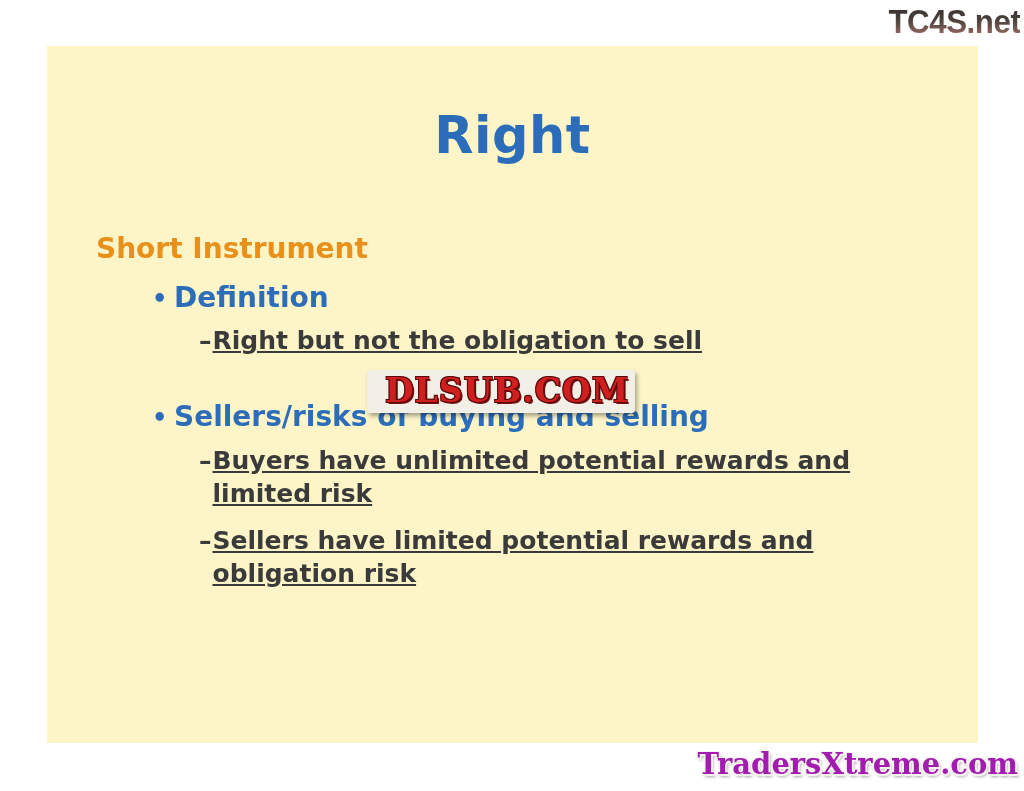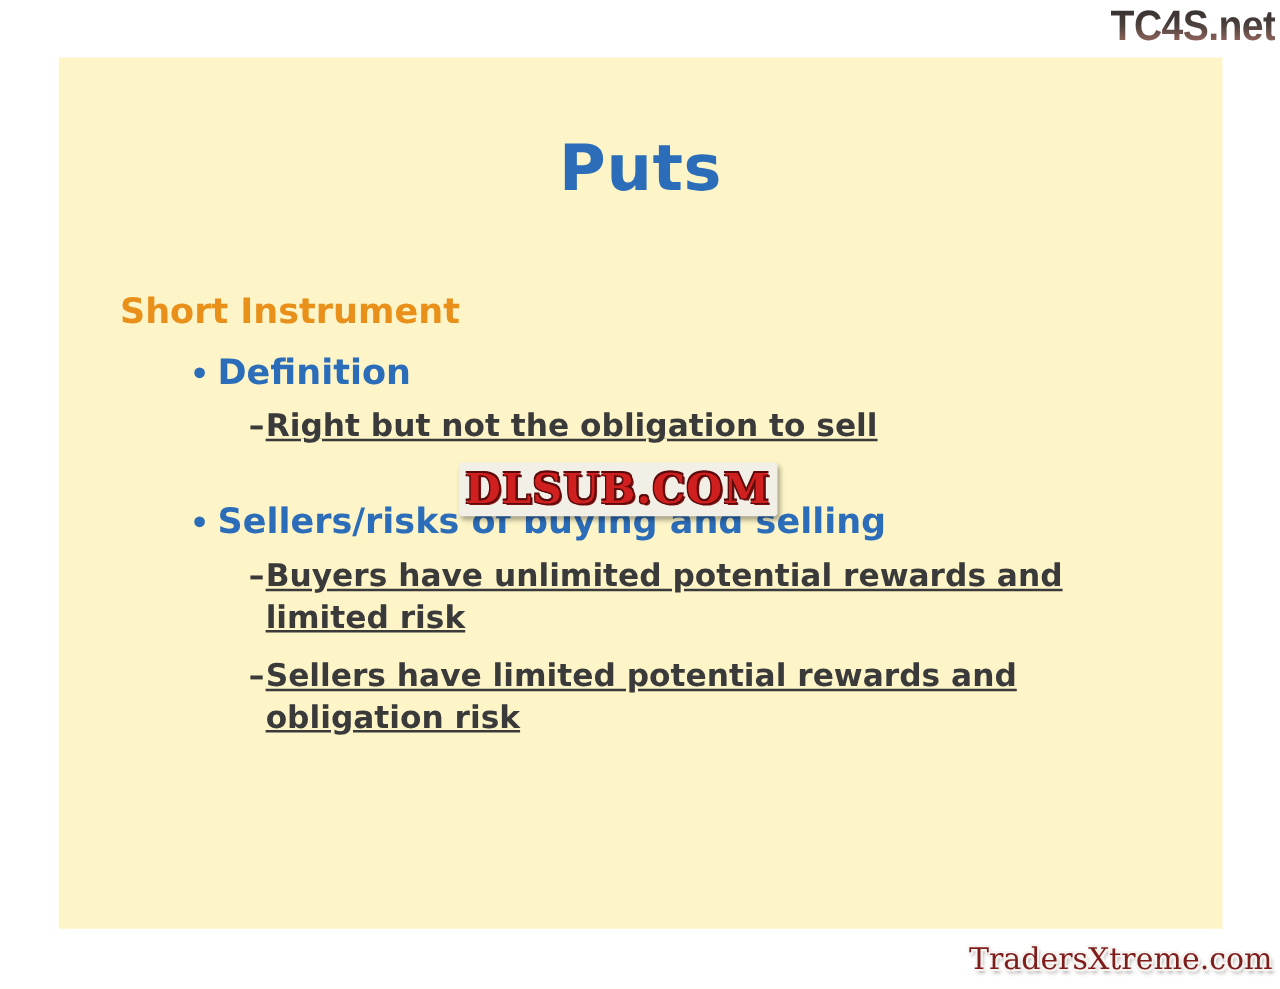--- a/index.html
+++ b/index.html
@@ -138,61 +138,61 @@
   #dlsub-watermark {
     position: absolute;
     left: 320px;
     top: 324px;
     font-family: "DejaVu Serif", serif;
     font-weight: bold;
     font-size: 33px;
     letter-spacing: 1px;
     color: #cf1f1f;
     background: #f2efe7;
-    padding: 1px 6px 3px 5px;
+    padding: 1px 6px 3px 18px;
     border-radius: 3px;
     box-shadow: 2px 3px 4px rgba(0,0,0,0.35);
     text-shadow:
       -1px -1px 0 #5a0a0a,
        1px -1px 0 #5a0a0a,
       -1px  1px 0 #5a0a0a,
        1px  1px 0 #5a0a0a,
        2px  2px 0 #7a1010;
     white-space: nowrap;
   }
 
   
   #tx-logo {
     position: absolute;
     right: 6px;
     bottom: 10px;
     font-family: "DejaVu Serif", serif;
-    font-weight: normal;
-    font-size: 24px;
+    font-weight: bold;
+    font-size: 29px;
     letter-spacing: 0px;
-    color: #7f1d1d;
+    color: #a21caf;
     background: transparent;
     text-shadow:
       -1.5px -1.5px 0 #f6f4f0,
        1.5px -1.5px 0 #f6f4f0,
       -1.5px  1.5px 0 #f6f4f0,
        1.5px  1.5px 0 #f6f4f0,
        2px 3px 3px rgba(60,50,45,0.45);
     white-space: nowrap;
   }
 </style>
 </head>
 <body>
 
 <div id="tc4s-logo-shadow">TC4S.net</div>
 <div id="tc4s-logo">TC4S.net</div>
 
 <div id="slide">
 
-  <div id="slide-title">Puts</div>
+  <div id="slide-title">Right</div>
 
   <div id="body-content">
 
     <div class="lvl1">Short Instrument</div>
 
     <div class="sp-a"></div>
 
     <div class="lvl2">
       <span class="marker">•</span>
       <span>Definition</span>

